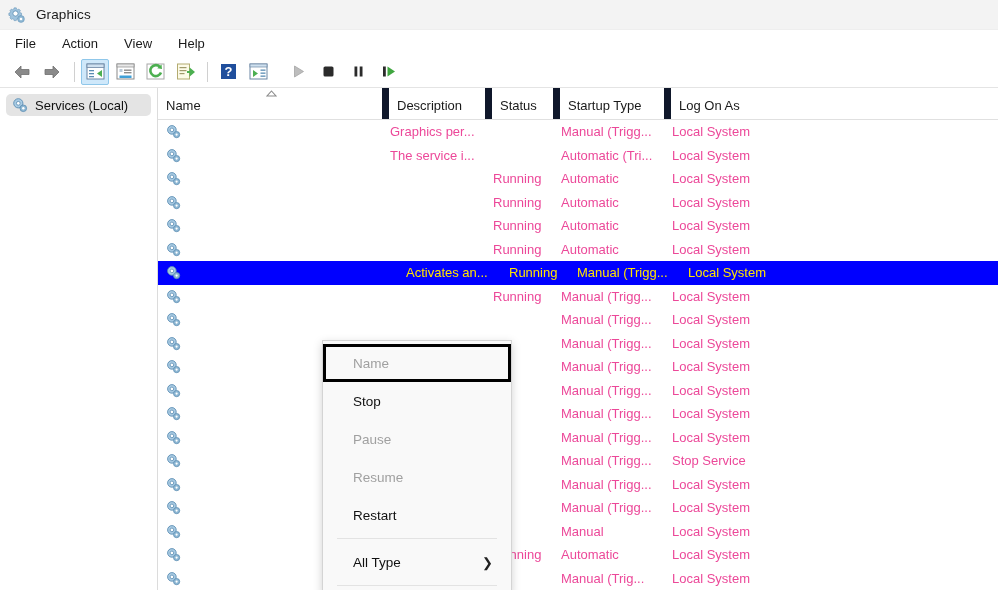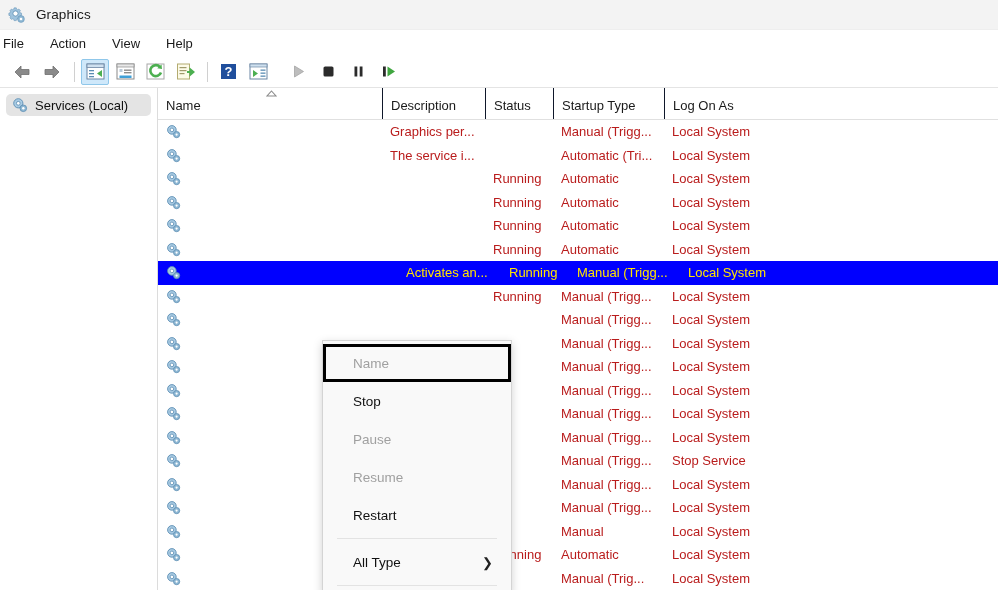--- a/index.html
+++ b/index.html
@@ -25,20 +25,21 @@
     color: #1a1a1a;
     letter-spacing: 0.1px;
   }
 
   
   .menubar {
     height: 26px;
     background: #ffffff;
     display: flex;
     align-items: center;
+    padding-left: 12px;
   }
   .menubar-item {
     font-size: 13px;
     color: #1a1a1a;
     padding: 2px 11px 2px 3px;
     margin-right: 12px;
     cursor: default;
   }
 
   
@@ -104,42 +105,42 @@
     background: #ffffff;
     position: relative;
   }
   .col {
     font-size: 13px;
     color: #1a1a1a;
     padding: 0 0 6px 8px;
     height: 32px;
     display: flex;
     align-items: flex-end;
-    border-left: 1px solid #0f172a;
+    border-left: 7px solid #0f172a;
     flex: 0 0 auto;
     position: relative;
   }
   .col:first-child { border-left: none; }
   .sortmark {
     position: absolute;
     top: 3px; left: 108px;
     width: 11px; height: 7px;
     color: #777;
     font-size: 11px;
     line-height: 7px;
   }
 
   
   .rows { position: relative; }
   .row {
     height: 23.5px;
     display: flex;
     align-items: center;
     font-size: 13px;
-    color: #b91c1c;
+    color: #ec4899;
     white-space: nowrap;
   }
   .row.selected { background: #0000ff; color: #ffe400; }
   .cell { flex: 0 0 auto; overflow: hidden; white-space: nowrap; }
   .cell-name {
     display: flex; align-items: center;
     padding-left: 8px;
   }
   .svc-icon { width: 15px; height: 15px; margin-right: 6px; flex: 0 0 auto; }
   .cell-desc { padding-left: 8px; }

